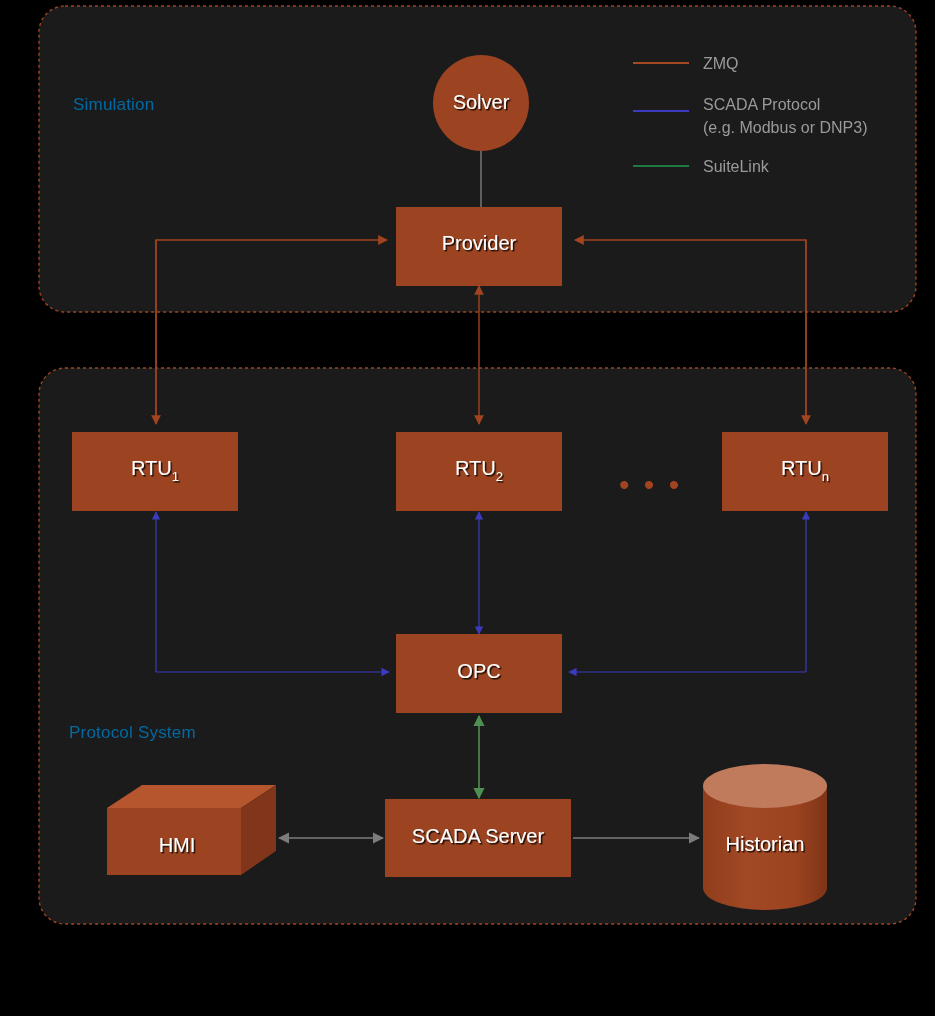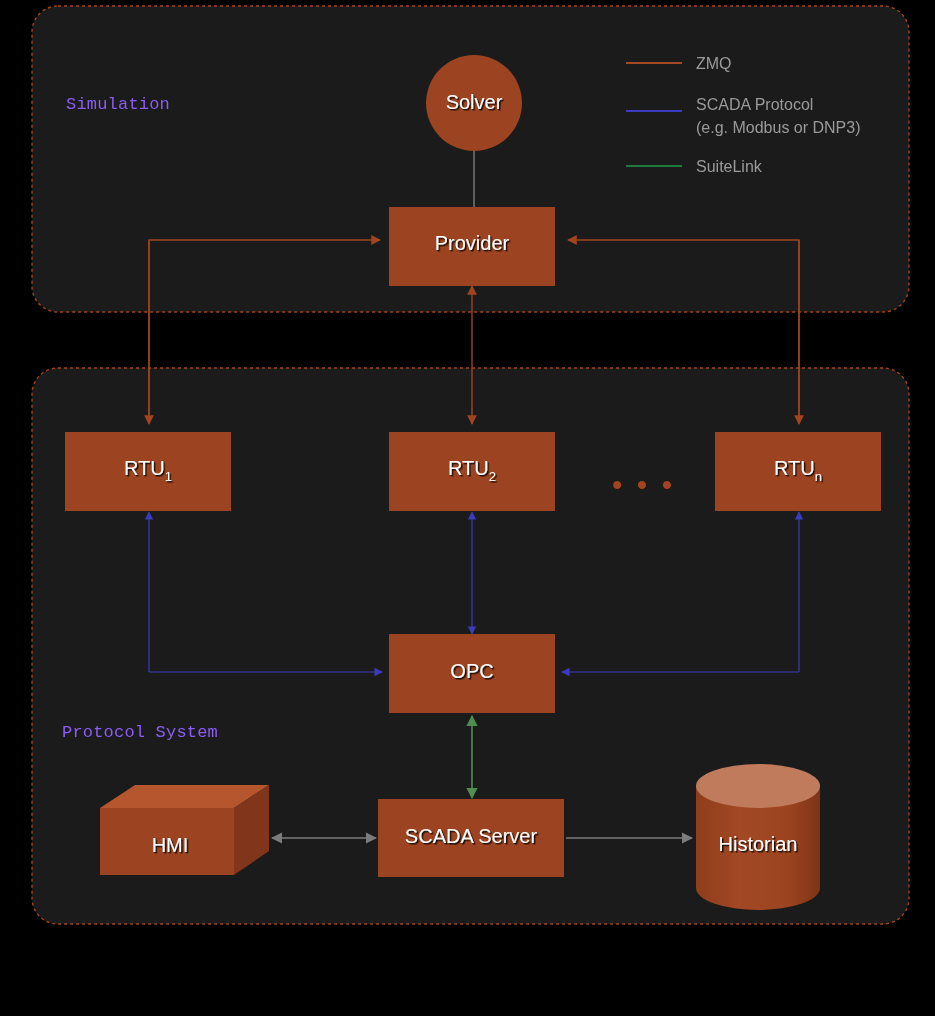--- a/index.html
+++ b/index.html
@@ -1,20 +1,20 @@
 <!DOCTYPE html>
 <html><head>
 <meta charset="utf-8">
 <style>
   html,body{margin:0;padding:0;background:#000;}
   body{width:935px;height:1016px;position:relative;overflow:hidden;
        font-family:"Liberation Sans","DejaVu Sans",sans-serif;}
-  #stage{position:absolute;left:4px;top:0;width:762px;height:1016px;text-align:center;}
+  #stage{position:absolute;left:11px;top:0;width:762px;height:1016px;text-align:center;}
   svg#canvas{position:absolute;left:0;top:0;width:935px;height:1016px;}
-  .panel-label{position:absolute;color:#8b5cf6;font-size:17px;letter-spacing:.2px;white-space:nowrap;font-family:Liberation Mono, monospace;}
+  .panel-label{position:absolute;color:#0369a1;font-size:17px;letter-spacing:.2px;white-space:nowrap;}
   .node-label{fill:#ffffff;font-size:20px;text-anchor:middle;dominant-baseline:middle;
               font-family:"Liberation Sans","DejaVu Sans",sans-serif;
               paint-order:stroke;}
   .node-sub{fill:#ffffff;font-size:13px;}
   .legend-text{fill:#9a9a9a;font-size:16px;font-family:"Liberation Sans","DejaVu Sans",sans-serif;}
   .ellipsis-dots{position:absolute;color:#a1441f;font-size:30px;letter-spacing:3px;line-height:1;}
 </style>
 </head>
 <body>
 

